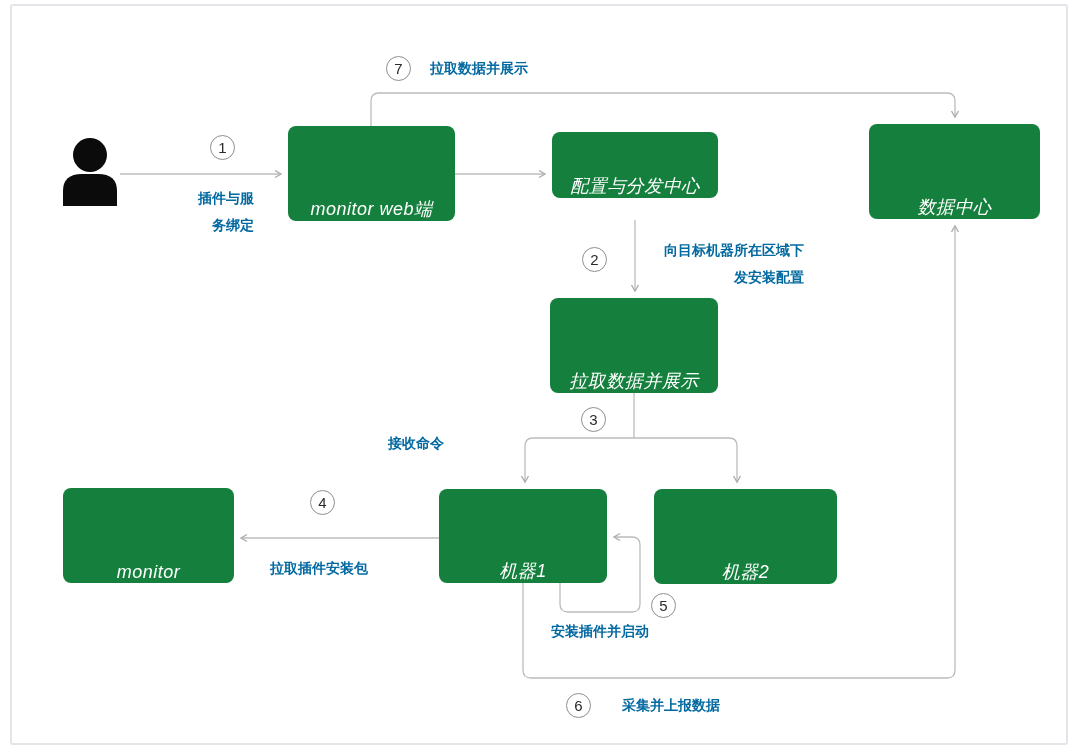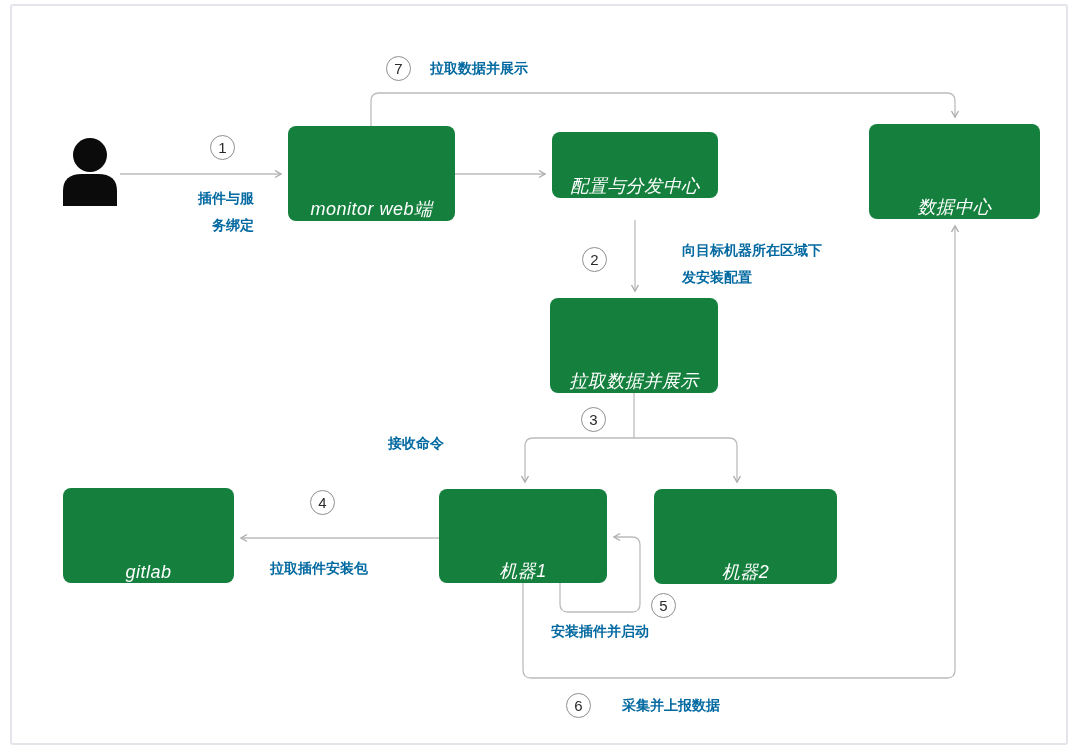--- a/index.html
+++ b/index.html
@@ -33,21 +33,21 @@
   }
   .c1{left:210px;top:135px;} .c2{left:582px;top:247px;}
   .c3{left:581px;top:407px;} .c4{left:310px;top:490px;}
   .c5{left:651px;top:593px;} .c6{left:566px;top:693px;}
   .c7{left:386px;top:56px;}
   .step-label{
     position:absolute;color:#0369a1;font-weight:700;font-size:14px;
     white-space:nowrap;line-height:27px;
   }
   .l1{left:192px;top:185px;width:62px;white-space:normal;text-align:right;}
-  .l2{left:682px;top:237px;width:152px;white-space:normal;text-align:left;}
+  .l2{left:652px;top:237px;width:152px;white-space:normal;text-align:right;}
   .l3{left:388px;top:430px;}
   .l4{left:270px;top:555px;}
   .l5{left:551px;top:618px;}
   .l6{left:622px;top:692px;}
   .l7{left:430px;top:55px;}
   .person{position:absolute;left:58px;top:134px;}
 </style>
 </head>
 <body>
 
@@ -86,21 +86,21 @@
   <div class="node n-config">
     <span>配置与分发中心</span>
   </div>
   <div class="node n-data">
     <span>数据中心</span>
   </div>
   <div class="node n-region">
     <span>拉取数据并展示</span>
   </div>
   <div class="node n-gitlab">
-    <span>gitlab</span>
+    <span>monitor</span>
   </div>
   <div class="node n-m1">
     <span>机器1</span>
   </div>
   <div class="node n-m2">
     <span>机器2</span>
   </div>
 
   <div class="step-num c1">1</div>
   <div class="step-num c2">2</div>

